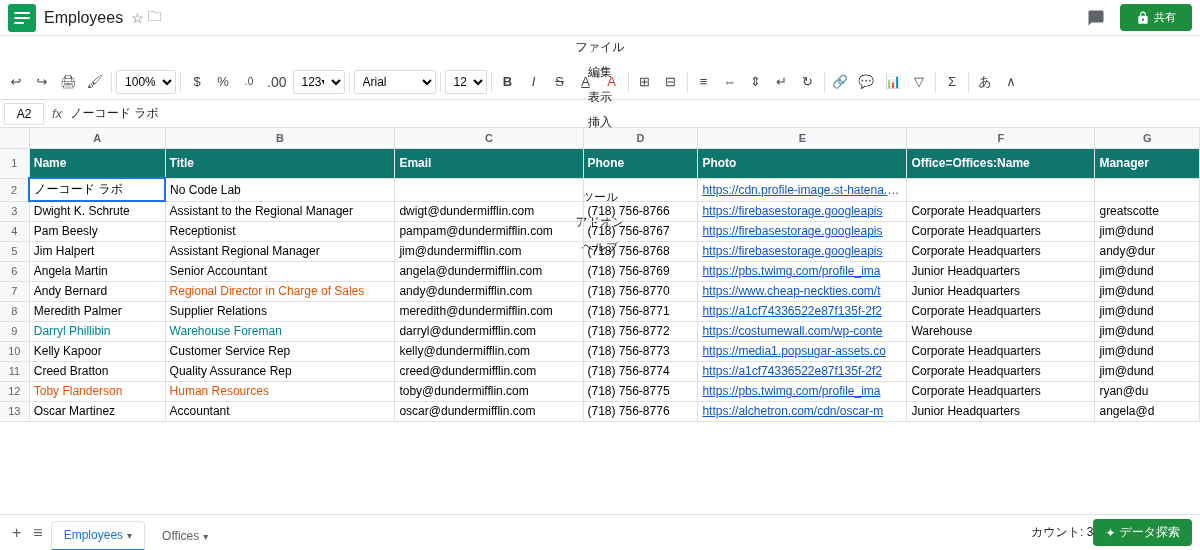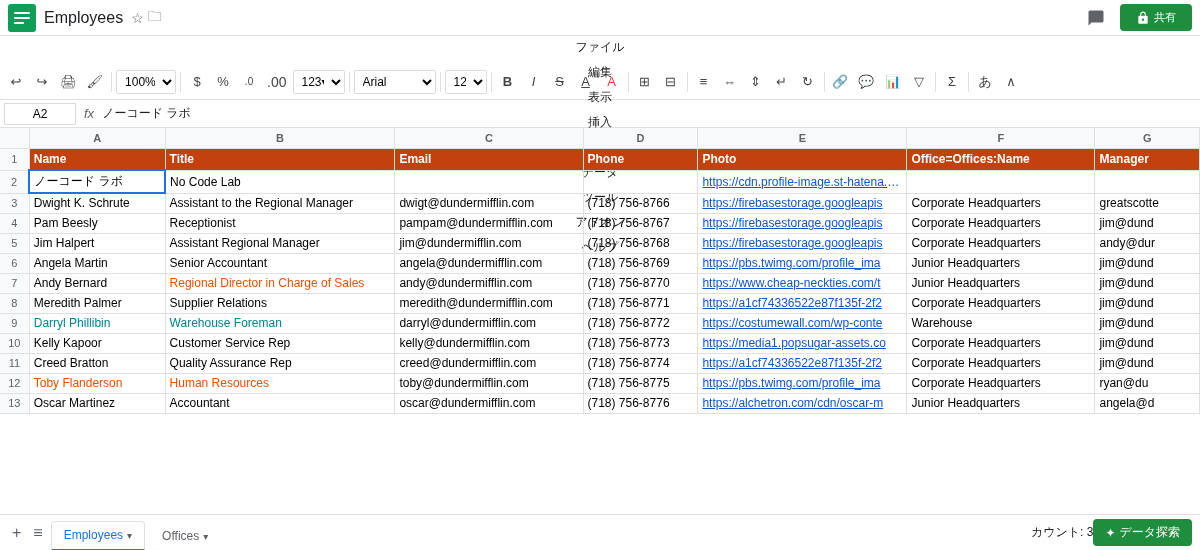--- a/index.html
+++ b/index.html
@@ -50,21 +50,21 @@
       height: 24px; font-size: 12px; border: 1px solid #dadce0; border-radius: 2px;
       background: #fff; padding: 0 4px; cursor: pointer;
     }
 
     
     #formula-bar {
       display: flex; align-items: center; height: 28px;
       border-bottom: 1px solid #e0e0e0; padding: 0 4px; gap: 4px; background: #fff;
     }
     #cell-ref {
-      width: 72px; text-align: center; font-size: 12px; border: 1px solid #dadce0;
+      width: 40px; text-align: center; font-size: 12px; border: 1px solid #dadce0;
       padding: 2px 4px; height: 22px;
     }
     #fx-label { font-size: 13px; color: #5f6368; font-style: italic; padding: 0 4px; }
     #formula-content { font-size: 12px; color: #202124; flex: 1; }
 
     
     #sheet-container { overflow: hidden; flex: 1; }
     #spreadsheet {
       width: 100%; border-collapse: collapse; table-layout: fixed; font-size: 12px;
     }
@@ -81,21 +81,21 @@
       user-select: none; height: 20px;
     }
 
     .cell {
       border-right: 1px solid #e0e0e0; border-bottom: 1px solid #e0e0e0;
       padding: 2px 4px; overflow: hidden; white-space: nowrap; text-overflow: ellipsis;
       height: 20px; vertical-align: middle; cursor: cell;
     }
     .cell.active-cell { border: 2px solid #1a73e8; }
     .cell.header-cell {
-      background: #c2410c; color: #fff; font-weight: bold; height: 22px;
+      background: #0f766e; color: #fff; font-weight: bold; height: 30px;
     }
     .cell.link { color: #1155cc; text-decoration: underline; cursor: pointer; }
     .cell.orange { color: #e65100; }
     .cell.teal { color: #00838f; }
 
     
     #bottom-bar {
       display: flex; align-items: center; height: 36px; border-top: 1px solid #e0e0e0;
       background: #fff; padding: 0 8px; gap: 4px; position: absolute; bottom: 0; left: 0; right: 0;
     }

